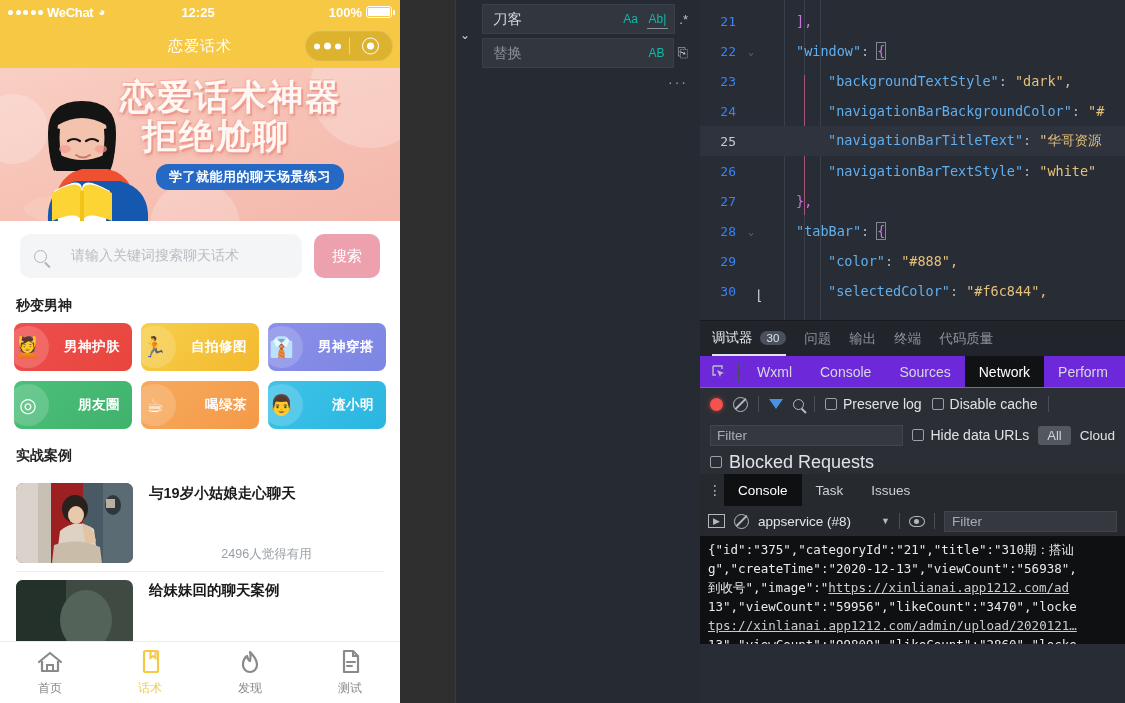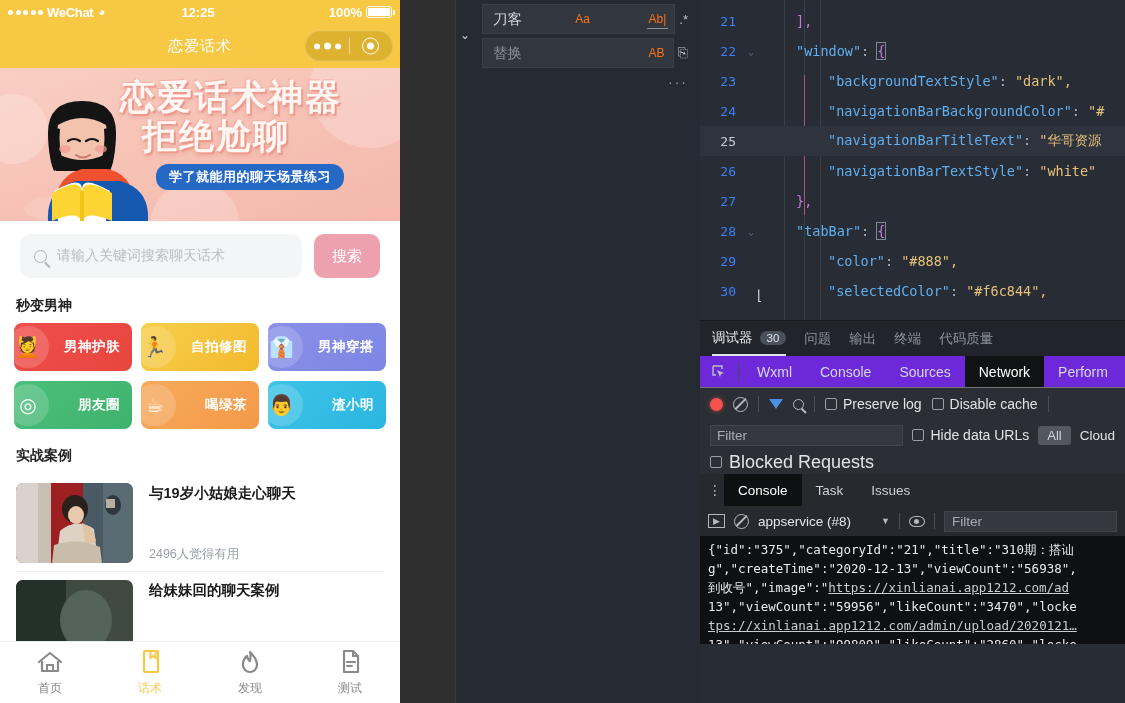--- a/index.html
+++ b/index.html
@@ -88,21 +88,21 @@
   .bt-pill {
     display: inline-block; margin-top: 8px; margin-left: 36px;
     background: #2569c4; color: #fff; font-size: 13px;
     padding: 4px 13px; border-radius: 12px; letter-spacing: .5px; font-weight: bold;
   }
 
   
   .search-row { display: flex; align-items: center; gap: 12px; padding: 13px 20px; background: #fff; }
   .search-box {
     flex: 1; height: 44px; background: #f4f5f7; border-radius: 10px;
-    display: flex; align-items: center; padding: 0 14px; gap: 10px;
+    display: flex; align-items: center; padding: 0 14px; gap: 24px;
   }
   .mag {
     width: 13px; height: 13px; border: 1.7px solid #b0b3b8; border-radius: 50%;
     position: relative; flex: none;
   }
   .mag::after { content:''; position: absolute; right: -5px; bottom: -4px; width: 7px; height: 1.7px; background: #b0b3b8; transform: rotate(45deg); }
   .search-ph { color: #b9bcc2; font-size: 14px; }
   .search-btn {
     width: 66px; height: 44px; border-radius: 10px; background: #eda0ae;
     color: #fff; font-size: 15px; display: flex; align-items: center; justify-content: center;
@@ -124,21 +124,21 @@
     position: absolute; left: 14px; top: 50%; transform: translate(-50%,-50%);
     font-size: 20px; color: #fff; line-height: 1;
   }
   .cat-card .lbl { color: #fff; font-size: 13.5px; font-weight: bold; padding-right: 12px; letter-spacing: .5px; }
 
   
   .case-item { display: flex; padding: 10px 16px 8px; gap: 16px; cursor: pointer; }
   .case-thumb { width: 117px; height: 80px; border-radius: 7px; flex: none; overflow: hidden; position: relative; }
   .case-right { flex: 1; display: flex; flex-direction: column; }
   .case-title { font-size: 14.5px; font-weight: bold; color: #1b1b1b; line-height: 1.4; }
-  .case-meta { margin-top: auto; text-align: left; font-size: 12.5px; color: #9aa0a6; }
+  .case-meta { margin-top: auto; text-align: center; font-size: 12.5px; color: #9aa0a6; }
   .case-divider { height: 1px; background: #eceef0; margin: 0 16px; }
 
   
   .tabbar {
     position: absolute; left: 0; right: 0; bottom: 0; height: 62px;
     background: #fff; border-top: 1px solid #e9ebed;
     display: flex; align-items: center;
   }
   .tab { flex: 1; display: flex; flex-direction: column; align-items: center; gap: 4px; cursor: pointer; }
   .tab .tl { font-size: 12px; color: #888; }
@@ -159,24 +159,23 @@
   }
   .fw-row { display: flex; align-items: center; margin-left: 20px; }
   .fw-field {
     flex: 1; height: 30px; background: #32373f; border: 1px solid #3a4048;
     display: flex; align-items: center; padding: 0 4px 0 10px;
   }
   .fw-field .txt { flex: 1; font-size: 14.5px; color: #d6d9de; }
   .fw-field .txt.ph { color: #8b9098; }
   .fw-icons { display: flex; align-items: center; gap: 6px; padding-right: 2px; }
   .fw-ic {
-    min-width: 20px; height: 20px; color: #f97316; font-size: 12px;
+    min-width: 20px; height: 20px; color: #14b8a6; font-size: 12px;
     display: flex; align-items: center; justify-content: center; cursor: pointer;
     padding: 0 2px;
-    margin-left: 48px;
   }
   .fw-ic.box { border: 1px solid #8d939b; border-width: 0 0 1px 0; }
   .fw-ic-out { color: #bfc4cb; font-size: 13px; cursor: pointer; padding: 0 4px; display:flex; align-items:center; }
   .fw-more { margin-left: 20px; text-align: right; padding: 6px 4px 0 0; color: #9aa0a8; font-size: 14px; letter-spacing: 2px; cursor: pointer; }
 
   
   #right { position: absolute; left: 700px; top: 0; width: 425px; height: 703px; background: #282c34; overflow: hidden; }
 
   .editor { position: relative; height: 320px; background: #282c34; overflow: hidden;
             font-family: "DejaVu Sans Mono", "Liberation Mono", monospace; font-size: 13.5px; }

